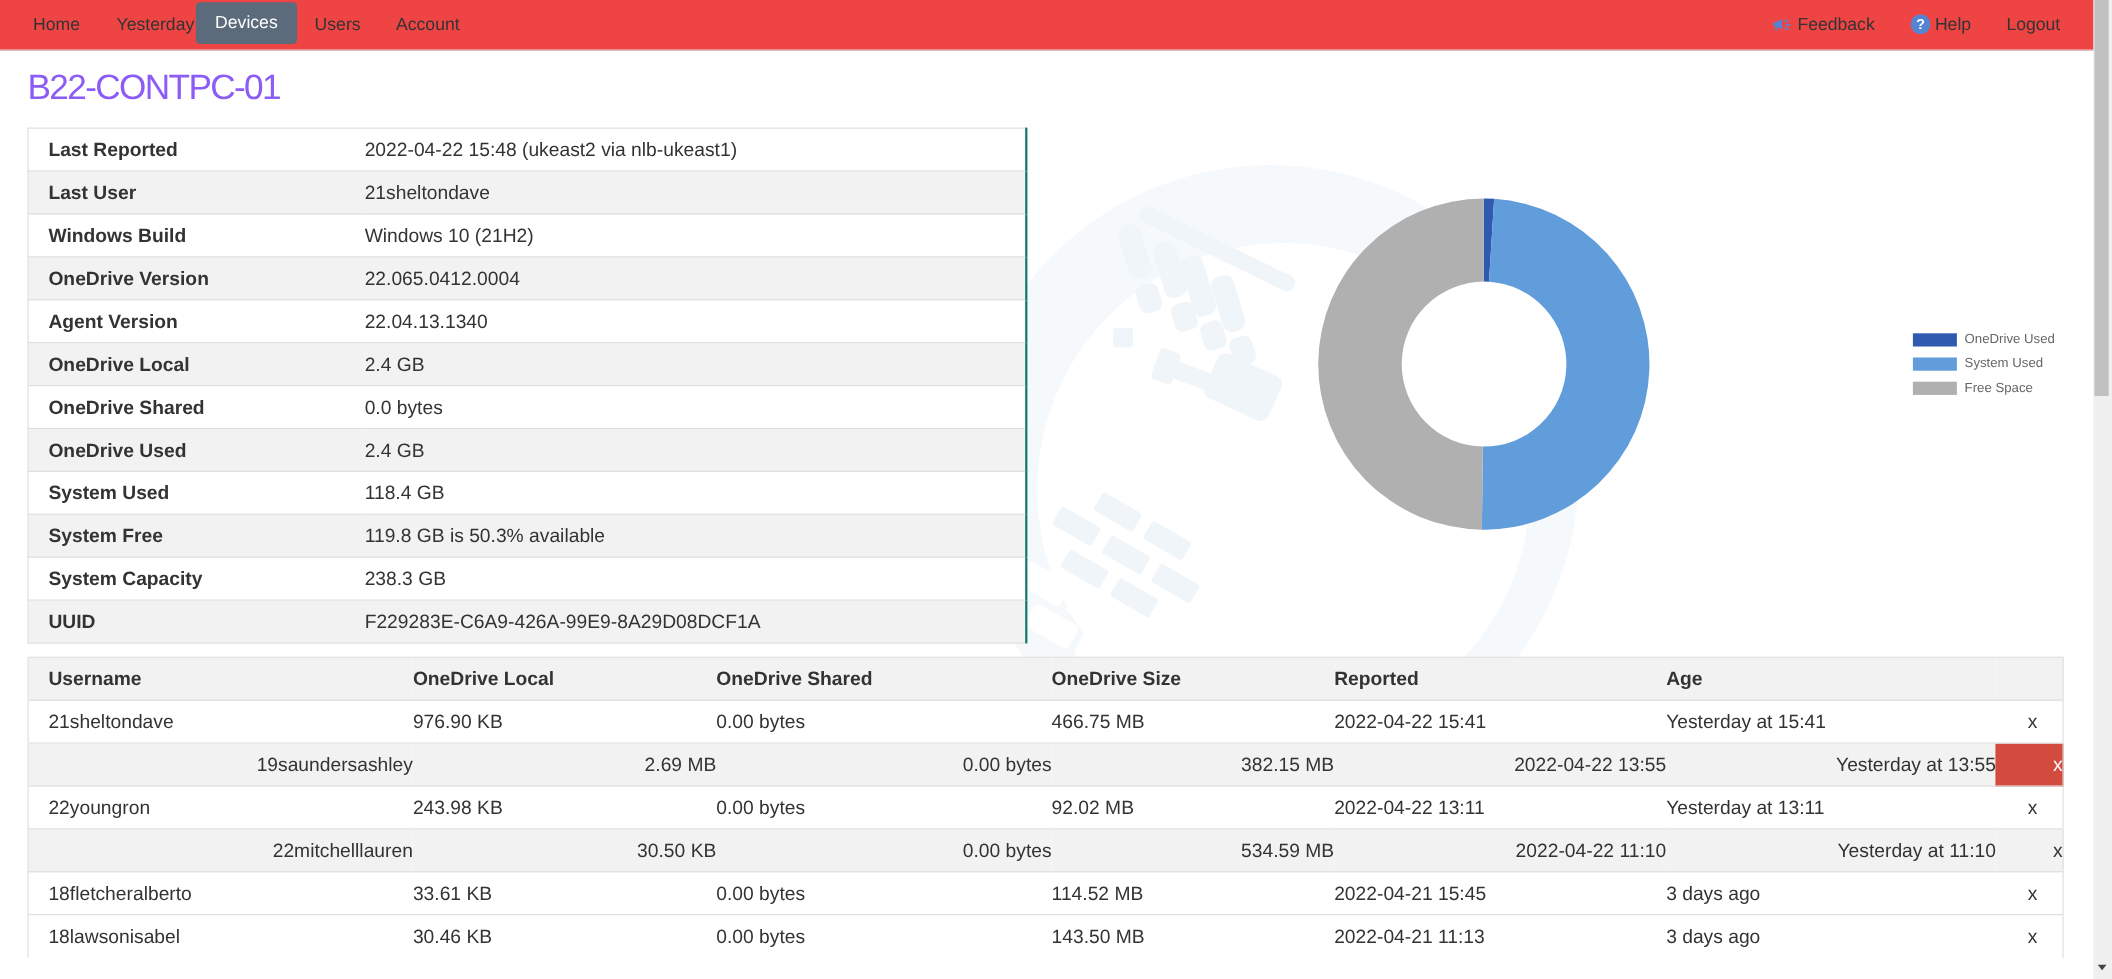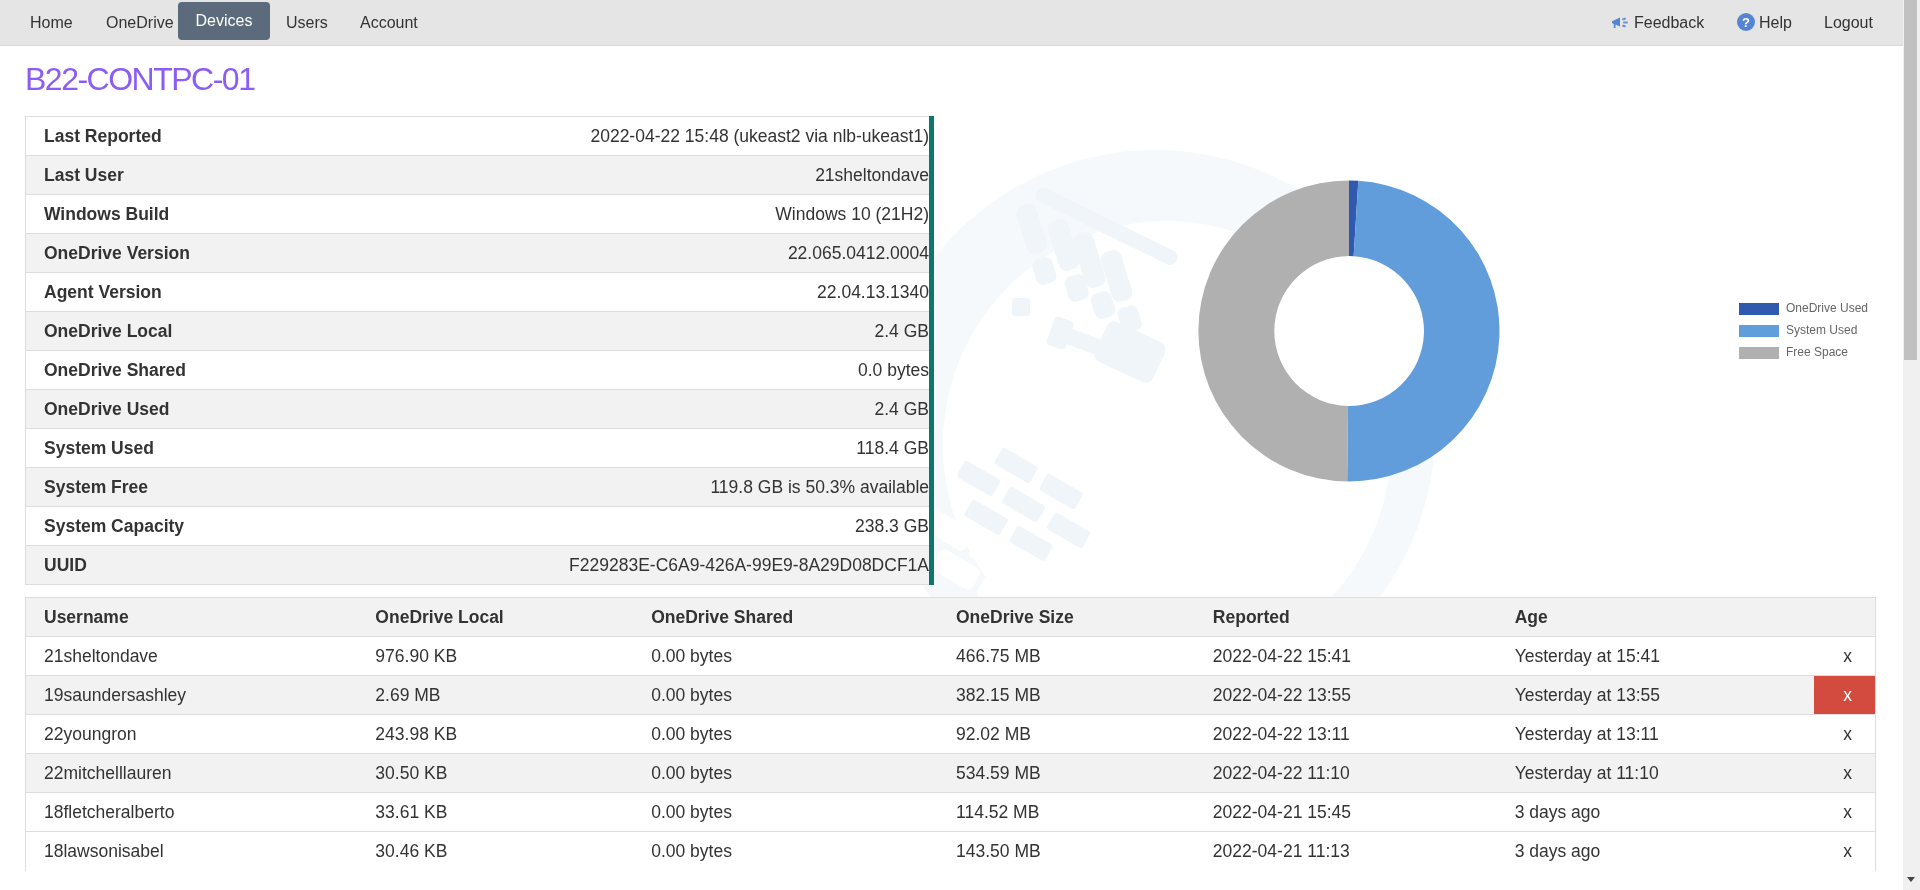--- a/index.html
+++ b/index.html
@@ -1,34 +1,34 @@
 <!DOCTYPE html>
 <html><head>
 <meta charset="utf-8">
 <style>
 * { margin:0; padding:0; box-sizing:border-box; }
 html,body { width:1920px; height:890px; overflow:hidden; background:#fff;
   font-family:"Liberation Sans",sans-serif; color:#333; }
 #wm { position:absolute; left:0; top:0; z-index:0; }
-nav { position:absolute; left:0; top:0; width:1920px; height:46px; background:#e5e5e5;
+nav { position:absolute; left:0; top:0; width:1920px; height:46px; background:#ef4444;
   border-bottom:1px solid #d8d8d8; z-index:5; font-size:16px; }
 nav .item { position:absolute; top:0; height:46px; line-height:46px; color:#333; }
 nav .tab { position:absolute; left:178px; top:2px; width:92px; height:38px; line-height:38px;
   background:#5b6b7b; color:#fff; text-align:center; border-radius:4px; }
 h1 { position:absolute; left:25px; top:61px; font-size:32px; font-weight:400; letter-spacing:-1.5px; color:#8b5cf6; z-index:5; }
 table { border-collapse:collapse; font-size:17.5px; color:#333; }
 #t1 { position:absolute; left:25px; top:116px; width:909px; z-index:4; background:#fff; }
 #t1 td { height:39px; border:1px solid #ddd; border-left:none; border-right:none; padding:0; vertical-align:middle; }
 #t1 tr td:first-child { padding-left:18px; font-weight:bold; width:306px; border-left:1px solid #ddd; }
-#t1 tr td:last-child { border-right:5px solid #0f766e;text-align:right; }
+#t1 tr td:last-child { border-right:2px solid #0f766e; }
 #t1 tr.g { background:#f2f2f2; }
 #t2 { position:absolute; left:25px; top:597px; width:1851px; z-index:4; background:#fff; border-left:1px solid #ddd; border-right:1px solid #ddd; }
 #t2 th, #t2 td { height:39px; padding:0; text-align:left; vertical-align:middle; font-weight:normal; border-top:1px solid #ddd; }
 #t2 th { font-weight:bold; background:#f2f2f2; }
-#t2 tr.g td { background:#f2f2f2; }
+#t2 tr.g td { background:#f2f2f2;text-align:right; }
 #t2 .c1 { width:350px; padding-left:18px; }
 #t2 .c2 { width:276px; }
 #t2 .c3 { width:305px; }
 #t2 .c4 { width:257px; }
 #t2 .c5 { width:302px; }
 #t2 .c6 { width:300px; }
 #t2 .c7 { width:61px; text-align:center; text-indent:6px; }
 #t2 td.del { color:#333; }
 #t2 td.delred { background:#d24b3e !important; color:#fff; }
 #chart { position:absolute; left:0; top:0; z-index:3; }
@@ -82,21 +82,21 @@
       <rect x="949" y="545" width="46" height="24" rx="5"></rect>
       <rect x="1001" y="545" width="46" height="24" rx="5"></rect>
       <rect x="975" y="575" width="46" height="24" rx="5"></rect>
       <rect x="1027" y="575" width="46" height="24" rx="5"></rect>
     </g>
   </g>
 </svg>
 
 <nav>
   <span class="item" style="left:30px;">Home</span>
-  <span class="item" style="left:106px;">OneDrive</span>
+  <span class="item" style="left:106px;">Yesterday</span>
   <span class="tab">Devices</span>
   <span class="item" style="left:286px;">Users</span>
   <span class="item" style="left:360px;text-align:center;">Account</span>
   <svg class="item" style="left:1612px; top:15px; height:16px;" width="17" height="16" viewBox="0 0 17 16" fill="#5585d2">
     <path d="M0 6.2 L8 2.5 L8 11.5 L3.5 9.6 L3.5 13 L1.8 13 L1.8 8.9 L0 8.1 Z"></path>
     <rect x="10" y="3" width="4" height="2" rx="1" transform="rotate(-18 12 4)" opacity="0.85"></rect>
     <rect x="11" y="6.6" width="5" height="2" rx="1" opacity="0.85"></rect>
     <rect x="10" y="10" width="4" height="2" rx="1" transform="rotate(18 12 11)" opacity="0.85"></rect>
   </svg>
   <span class="item" style="left:1634px;">Feedback</span>

